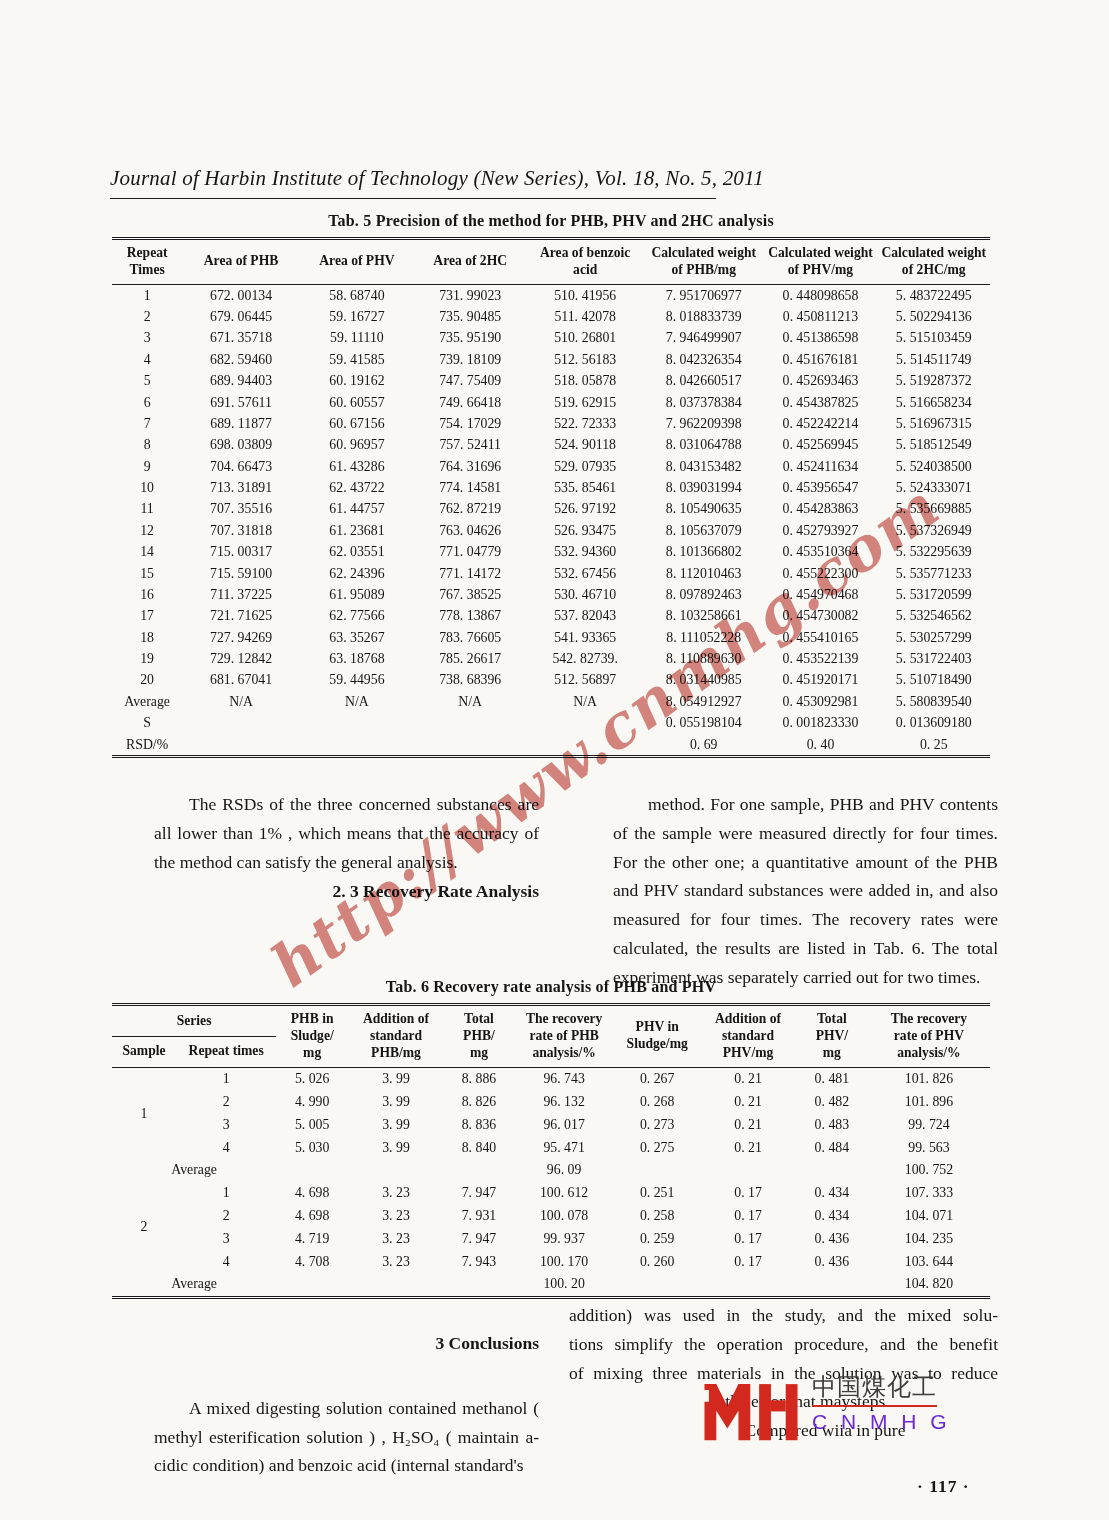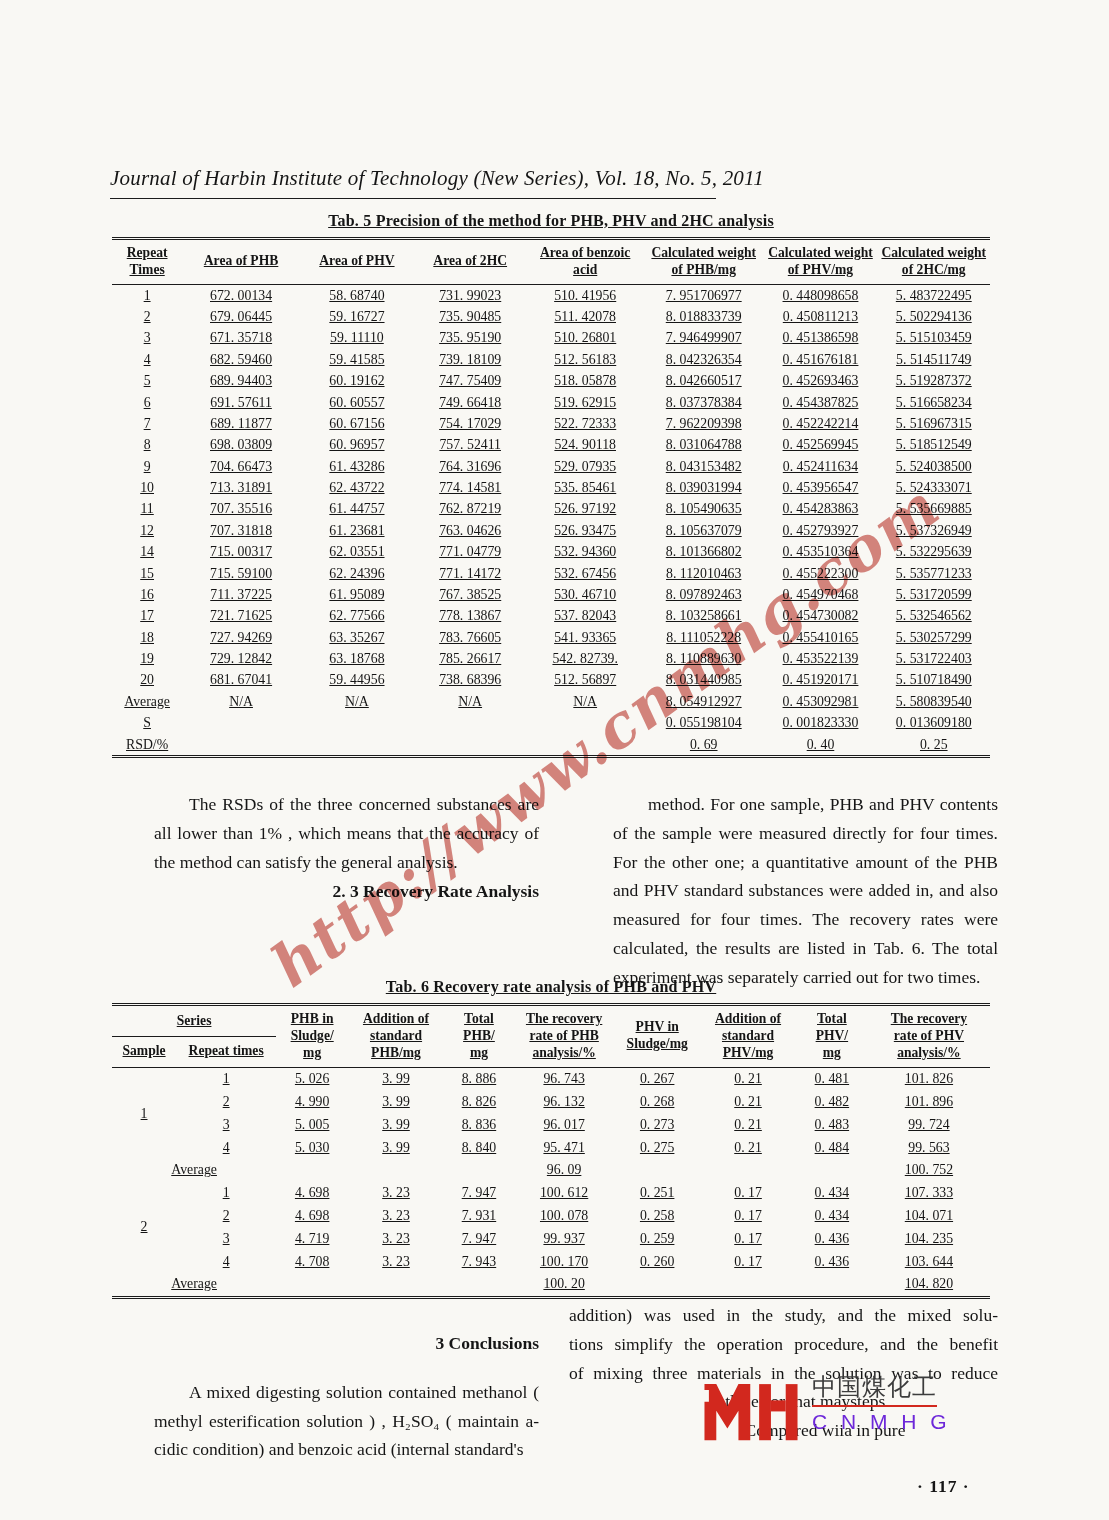--- a/index.html
+++ b/index.html
@@ -10,38 +10,38 @@
     font-family:"Liberation Serif", serif; color:#151515;
   }
   
   .jheader {
     position:absolute; left:110px; top:166px; width:606px;
     font-style:italic; font-size:21px; letter-spacing:.2px;
     border-bottom:1.6px solid #1c1c1c; padding-bottom:7px;
     white-space:nowrap;
   }
   
-  .twrap { position:absolute; left:112px; width:878px; z-index:1;text-decoration:underline; }
+  .twrap { position:absolute; left:112px; width:878px; z-index:1; }
   .t5 { top:212px; } .t6 { top:978px; }
   .tbl-title { text-align:center; font-weight:bold; font-size:16px; margin-bottom:7px; letter-spacing:.2px; }
   table { width:100%; border-collapse:collapse; border-top:3px double #1b1b1b; border-bottom:3px double #1b1b1b; }
   th, td { text-align:center; vertical-align:middle; font-weight:normal; }
   thead th { font-weight:bold; font-size:13.6px; line-height:1.25; padding:5px 2px; }
   th.hb { border-bottom:1.7px solid #1b1b1b; }
   th.mid { border-bottom:1.4px solid #1b1b1b; }
   tbody td { font-size:13.8px; padding:2.7px 2px; }
   .t6 tbody td { padding:3.4px 2px; }
   
   .cols { position:absolute; left:110px; width:888px; display:flex; gap:30px; z-index:1; }
   .cols-top { top:790px; }
   .cols-bottom { top:1292px; }
   .col { width:429px; font-size:17.5px; line-height:28.8px; text-align:justify; }
   .col p { text-indent:35px;margin-left:44px; }
   .subhead { font-weight:bold; font-size:17.5px; margin:1px 0; text-align:right; }
-  .conc-head { margin-top:37px; margin-bottom:20px; }
+  .conc-head { margin-top:37px; margin-bottom:36px; }
   .jline { text-align:justify; text-align-last:justify; }
   .fline { display:flex; justify-content:center;margin-left:48px; }
   .fline.ind > span:first-child { padding-left:35px; }
   .rb-par { padding-top:9px; }
   
   .watermark {
     position:absolute; left:205px; top:708px; width:780px;
     transform:rotate(-36deg); transform-origin:center;
     font-family:"DejaVu Serif", serif; font-style:italic; font-weight:bold;
     font-size:60px; letter-spacing:2px; text-align:center;

